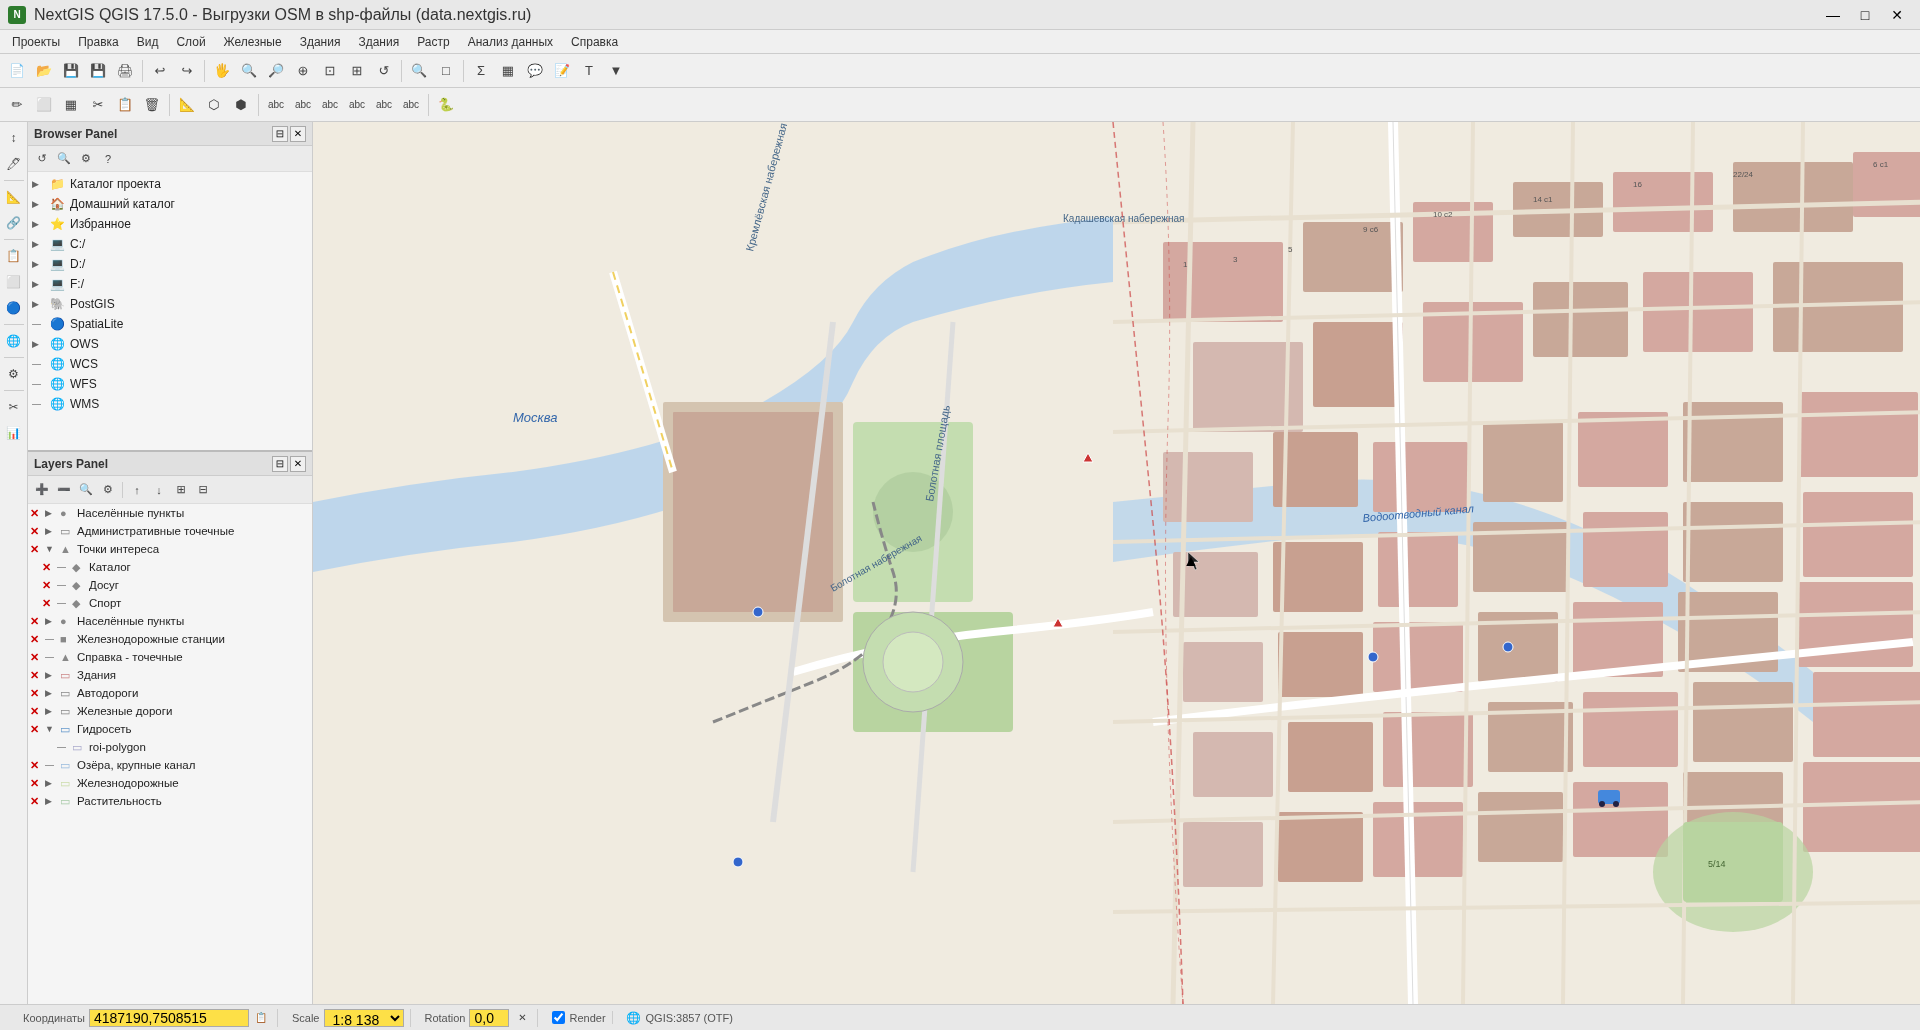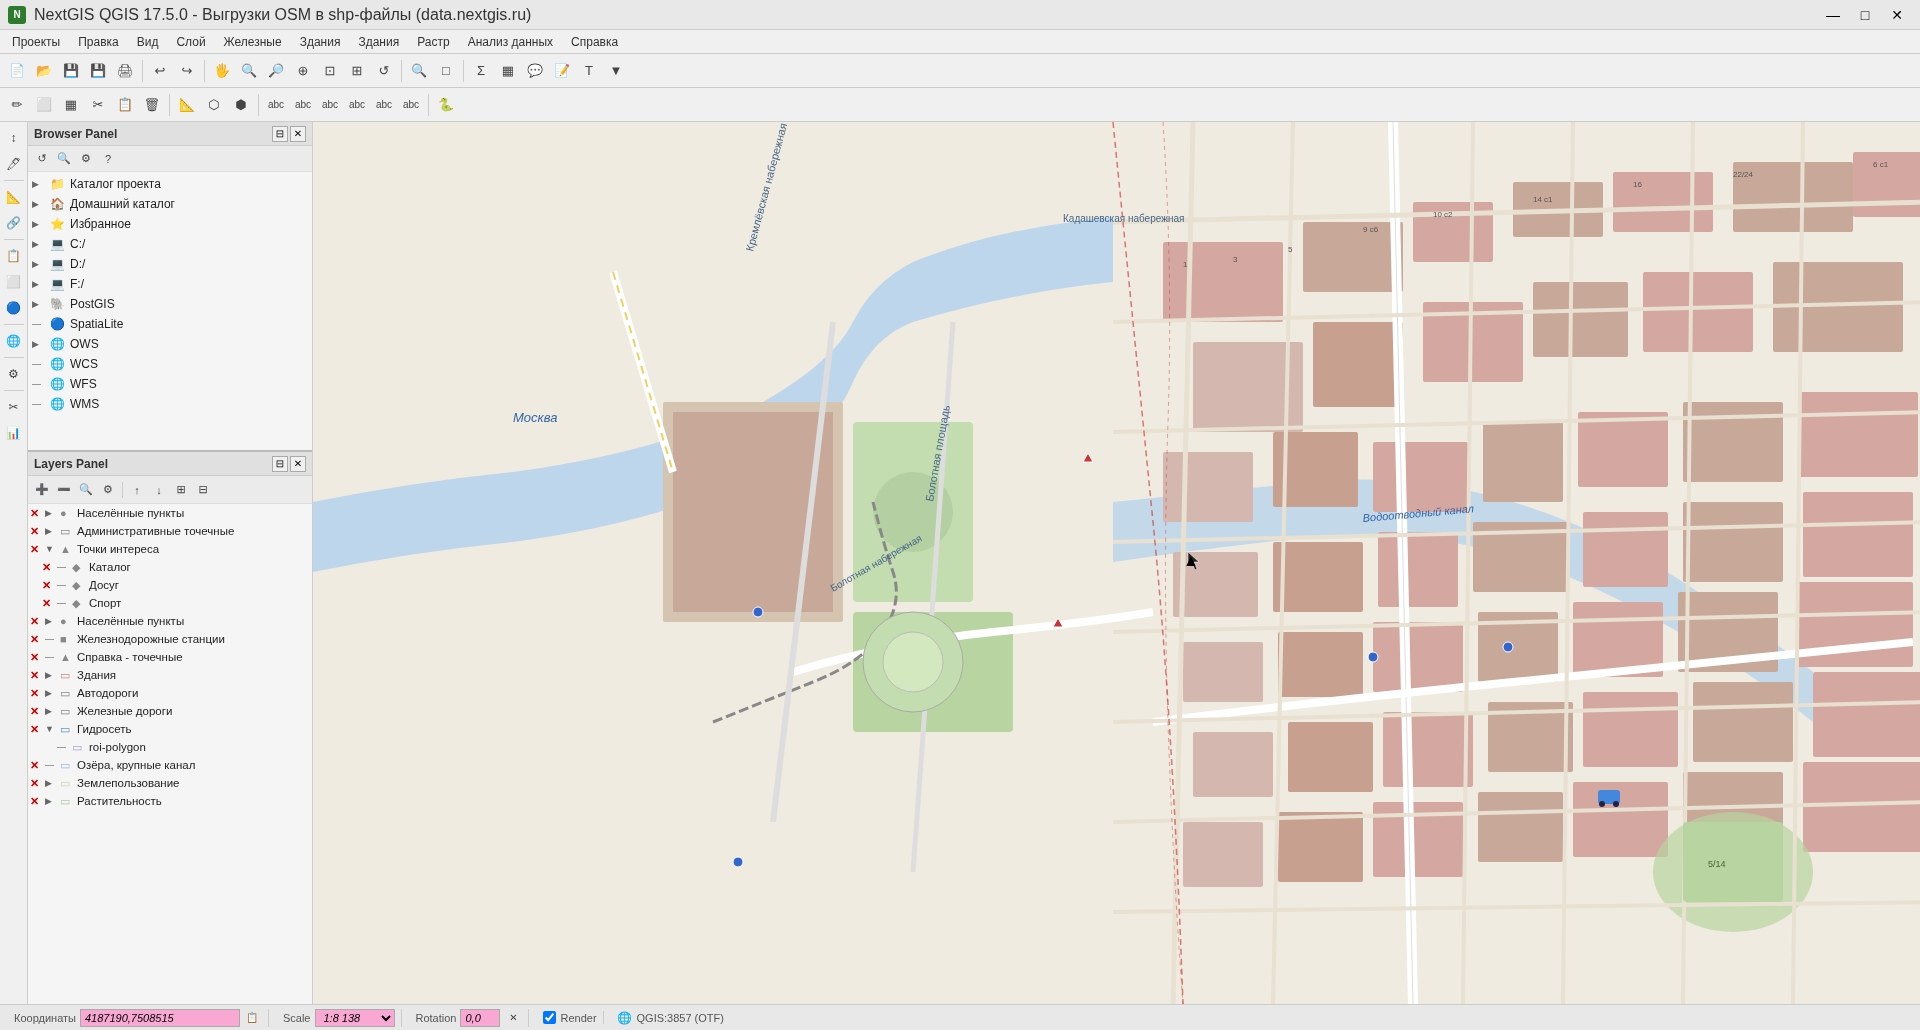--- a/index.html
+++ b/index.html
@@ -189,40 +189,39 @@
       height: 100%;
     }
 
     
     #statusbar {
       height: 26px;
       background: #e8e8e8;
       border-top: 1px solid #ccc;
       display: flex;
       align-items: center;
-      padding: 0 8px;
+      padding: 0 17px;
       gap: 8px;
       font-size: 11px;
       color: #333;
     }
     .status-section {
       display: flex;
       align-items: center;
       gap: 4px;
       padding: 0 6px;
       border-right: 1px solid #ccc;
     }
     .status-section:last-child { border-right: none; }
     .status-input {
       border: 1px solid #aaa;
-      background: #f9a8d4;
+      background: #fde047;
       padding: 1px 4px;
-      font-size: 11px;
+      font-size: 14px;
       height: 18px;
-      font-style: italic;
     }
     .status-label { color: #555; }
 
     
     #left-toolbar {
       width: 28px;
       background: #f0f0f0;
       border-right: 1px solid #ccc;
       display: flex;
       flex-direction: column;
@@ -540,21 +539,21 @@
           <div class="layer-item" style="padding-left: 2px;">
             <span style="color: rgb(204, 0, 0); font-size: 11px; font-weight: bold; min-width: 12px;">✕</span>
             <span style="font-size: 9px; color: rgb(102, 102, 102); min-width: 12px;">—</span>
             <span style="color: rgb(153, 187, 221); min-width: 14px; font-size: 11px;">▭</span>
             <span>Озёра, крупные канал</span>
           </div>
           <div class="layer-item" style="padding-left: 2px;">
             <span style="color: rgb(204, 0, 0); font-size: 11px; font-weight: bold; min-width: 12px;">✕</span>
             <span style="font-size: 9px; color: rgb(102, 102, 102); min-width: 12px;">▶</span>
             <span style="color: rgb(204, 221, 170); min-width: 14px; font-size: 11px;">▭</span>
-            <span>Землепользование</span>
+            <span>Железнодорожные</span>
           </div>
           <div class="layer-item" style="padding-left: 2px;">
             <span style="color: rgb(204, 0, 0); font-size: 11px; font-weight: bold; min-width: 12px;">✕</span>
             <span style="font-size: 9px; color: rgb(102, 102, 102); min-width: 12px;">▶</span>
             <span style="color: rgb(170, 204, 170); min-width: 14px; font-size: 11px;">▭</span>
             <span>Растительность</span>
           </div>
         </div>
     </div>
   </div>

